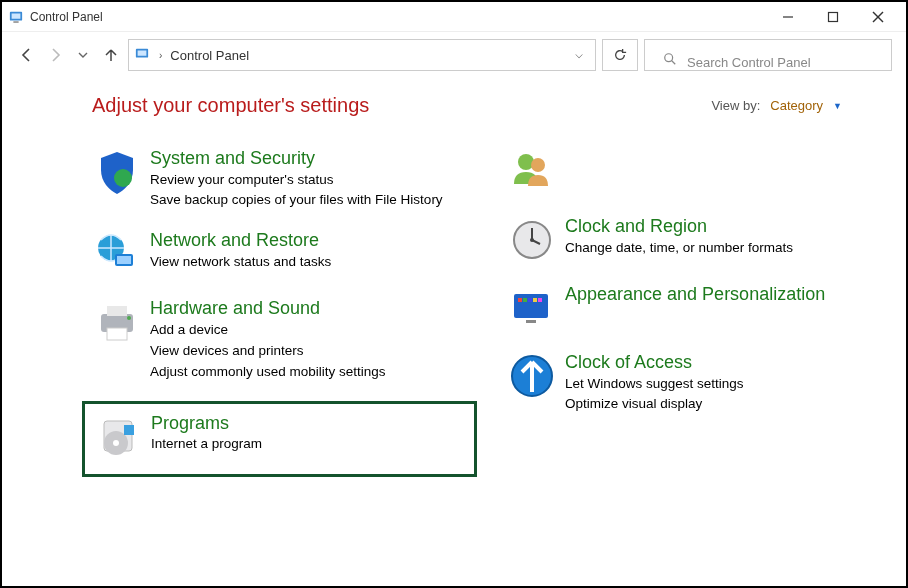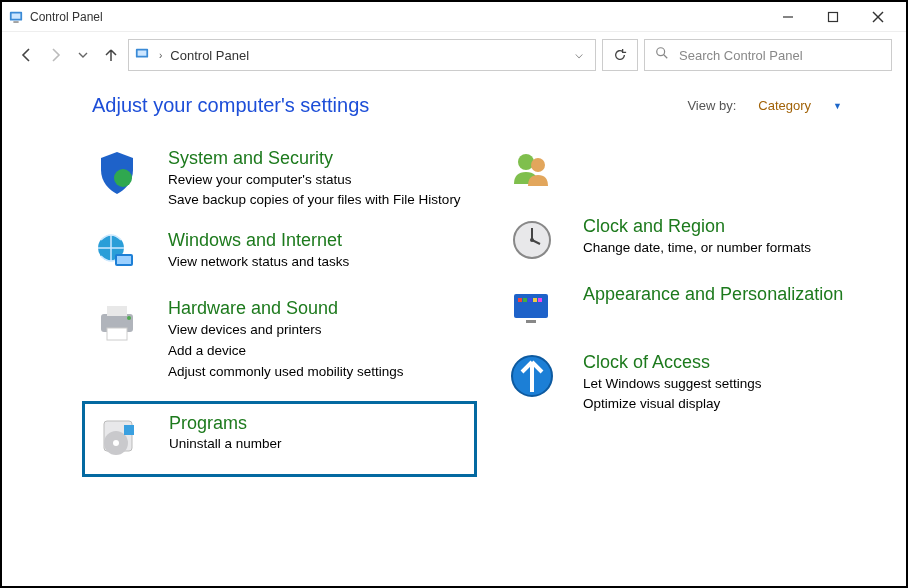--- a/index.html
+++ b/index.html
@@ -16,43 +16,43 @@
     
     .navrow { display: flex; align-items: center; height: 46px; padding: 6px 14px; gap: 6px; }
     .nav-arrow { width: 22px; height: 22px; display:flex; align-items:center; justify-content:center; color:#444;}
     .nav-arrow.disabled { color:#bbb; }
     .addressbar { flex: 1; display:flex; align-items:center; border:1px solid #ccc; height:32px; padding: 0 6px; gap:8px; }
     .addressbar .abicon { width:16px; height:16px; display:inline-flex; }
     .addressbar .chev { font-size:10px; color:#555; }
     .addressbar .path { font-size:13px; color:#333; flex:1; }
     .addr-drop { width:20px; text-align:center; color:#555; font-size:10px; }
     .refresh { width:36px; height:32px; border:1px solid #ccc; display:flex; align-items:center; justify-content:center; color:#444;}
-    .searchbox { width:248px; height:32px; border:1px solid #ccc; display:flex; align-items:center; padding:0 10px; gap:10px; color:#888; }
+    .searchbox { width:248px; height:32px; border:1px solid #ccc; display:flex; align-items:flex-end; padding:0 18px; gap:10px; color:#888; }
     .searchbox input { border:none; outline:none; font-size:13px; flex:1; color:#333; background:transparent;}
     .searchbox input::placeholder { color:#888; }
 
     
     .content { padding: 16px 24px 16px 90px; }
     .heading-row { display:flex; align-items:center; justify-content:space-between; margin-bottom: 30px; padding-right: 40px;}
-    .heading { font-size: 20px; color: #1d4ed8; font-weight: 400; }
-    .viewby { font-size:13px; color:#555; display:flex; gap:22px; align-items:center;}
+    .heading { font-size: 20px; color: #b91c1c; font-weight: 400; }
+    .viewby { font-size:13px; color:#555; display:flex; gap:10px; align-items:center;}
     .viewby .mode { color: #a16207; }
     .viewby .caret { color:#1c66c9; font-size:9px; }
 
     .cols { display:flex; gap: 40px; }
     .col { flex: 1; }
 
-    .cat { display:flex; gap: 26px; margin-bottom: 18px; align-items:flex-start; }
+    .cat { display:flex; gap: 8px; margin-bottom: 18px; align-items:flex-start; }
     .cat .caticon { width: 50px; height: 50px; flex: 0 0 50px; display:flex; align-items:center; justify-content:center;}
     .cat .catbody { flex:1; }
     .cat-title { font-size: 18px; color: #1d7a1d; font-weight: 400; line-height: 1.25; margin-bottom:2px;}
     .cat-link { font-size: 13.5px; color: #000000; display:block; line-height: 1.55; }
     .cat-link.shield::before { content:""; display:inline-block; width:14px; height:14px; margin-right:4px; vertical-align:-2px; background: linear-gradient(135deg, #2a6fd6 0 50%, #f5c518 50% 100%); border-radius:2px; clip-path: polygon(50% 0, 100% 18%, 100% 55%, 50% 100%, 0 55%, 0 18%);}
 
-    .highlight { border: 3px solid #0369a1; padding: 8px 8px 12px 8px; margin-left:-10px; margin-right:-10px;}
+    .highlight { border: 3px solid #14532d; padding: 8px 8px 12px 8px; margin-left:-10px; margin-right:-10px;}
 
   </style>
 </head>
 <body>
 
 <div class="titlebar">
   <span class="sys-icon">
     <svg width="14" height="14" viewBox="0 0 16 16">
         <rect x="1" y="2" width="14" height="10" rx="1" fill="#3a8ad6"></rect>
         <rect x="3" y="4" width="10" height="6" fill="#cde6ff"></rect>
@@ -160,55 +160,55 @@
       <div class="cat">
         <div class="caticon">
           <svg width="48" height="48" viewBox="0 0 48 48">
               <circle cx="18" cy="18" r="13" fill="#2a9ed8"></circle>
               <path d="M5 18 H31 M18 5 V31 M8 10 Q18 0 28 10 M8 26 Q18 36 28 26" stroke="#cde9ff" fill="none" stroke-width="1.5"></path>
               <rect x="22" y="24" width="18" height="12" rx="2" fill="#1d7fd6"></rect>
               <rect x="24" y="26" width="14" height="8" fill="#9bd0ff"></rect>
             </svg>
         </div>
         <div class="catbody">
-          <a class="cat-title">Windows and Internet</a>
+          <a class="cat-title">Network and Restore</a>
           <a class="cat-link">View network status and tasks</a>
         </div>
       </div>
 
       <div class="cat">
         <div class="caticon">
           <svg width="48" height="48" viewBox="0 0 48 48">
               <rect x="8" y="16" width="32" height="18" rx="3" fill="#b0b4bb"></rect>
               <rect x="14" y="8" width="20" height="10" fill="#e8e8e8"></rect>
               <rect x="14" y="30" width="20" height="12" fill="#fff" stroke="#ccc"></rect>
               <circle cx="36" cy="20" r="2" fill="#4fa84f"></circle>
             </svg>
         </div>
         <div class="catbody">
           <a class="cat-title">Hardware and Sound</a>
+          <a class="cat-link">Add a device</a>
           <a class="cat-link">View devices and printers</a>
-          <a class="cat-link">Add a device</a>
           <a class="cat-link">Adjust commonly used mobility settings</a>
         </div>
       </div>
 
       <div class="highlight">
         <div class="cat" style="margin-bottom:0">
           <div class="caticon">
             <svg width="48" height="48" viewBox="0 0 48 48">
                 <rect x="10" y="8" width="28" height="30" rx="3" fill="#e8e8ea" stroke="#bbb"></rect>
                 <circle cx="22" cy="30" r="12" fill="#c9c9cc"></circle>
                 <circle cx="22" cy="30" r="3" fill="#fff"></circle>
                 <rect x="30" y="12" width="10" height="10" fill="#3aa0e0"></rect>
               </svg>
           </div>
           <div class="catbody">
             <a class="cat-title">Programs</a>
-            <a class="cat-link">Uninstall a number</a>
+            <a class="cat-link">Internet a program</a>
           </div>
         </div>
       </div>
 
     </div>
 
     <div class="col">
 
       <div class="cat">
         <div class="caticon">

